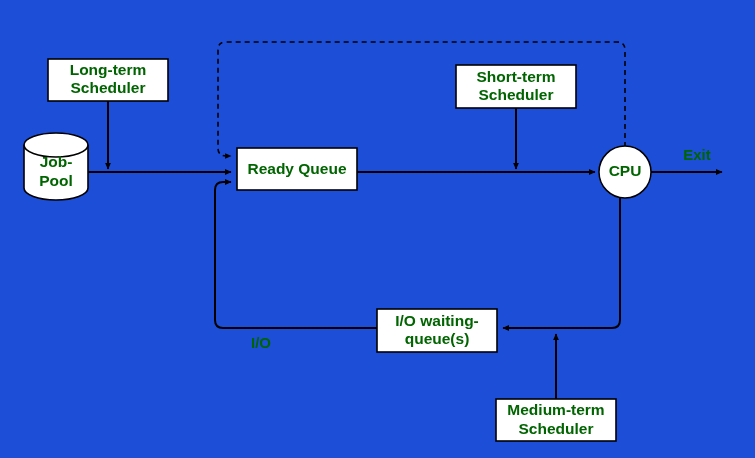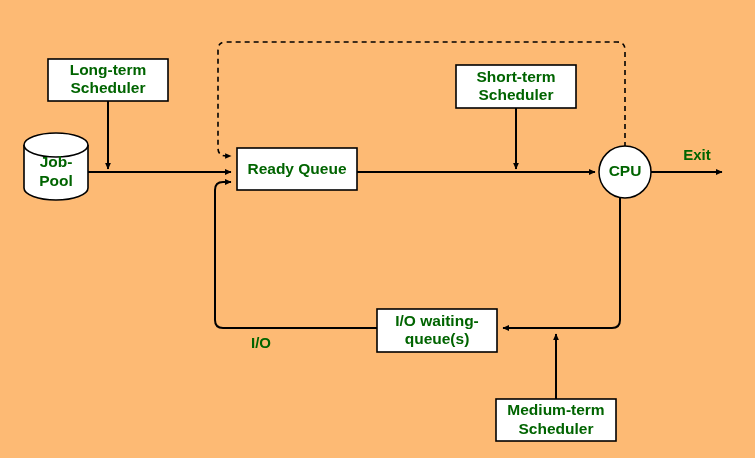--- a/index.html
+++ b/index.html
@@ -10,21 +10,21 @@
   body {
     width: 755px;
     height: 458px;
     font-family: "Liberation Sans", sans-serif;
     overflow: hidden;
   }
   #canvas {
     position: relative;
     width: 755px;
     height: 458px;
-    background: #fdba74;
+    background: #1d4ed8;
   }
   svg#diagram {
     position: absolute;
     top: 0;
     left: 0;
     width: 755px;
     height: 458px;
   }
   .node-box {
     fill: #ffffff;

